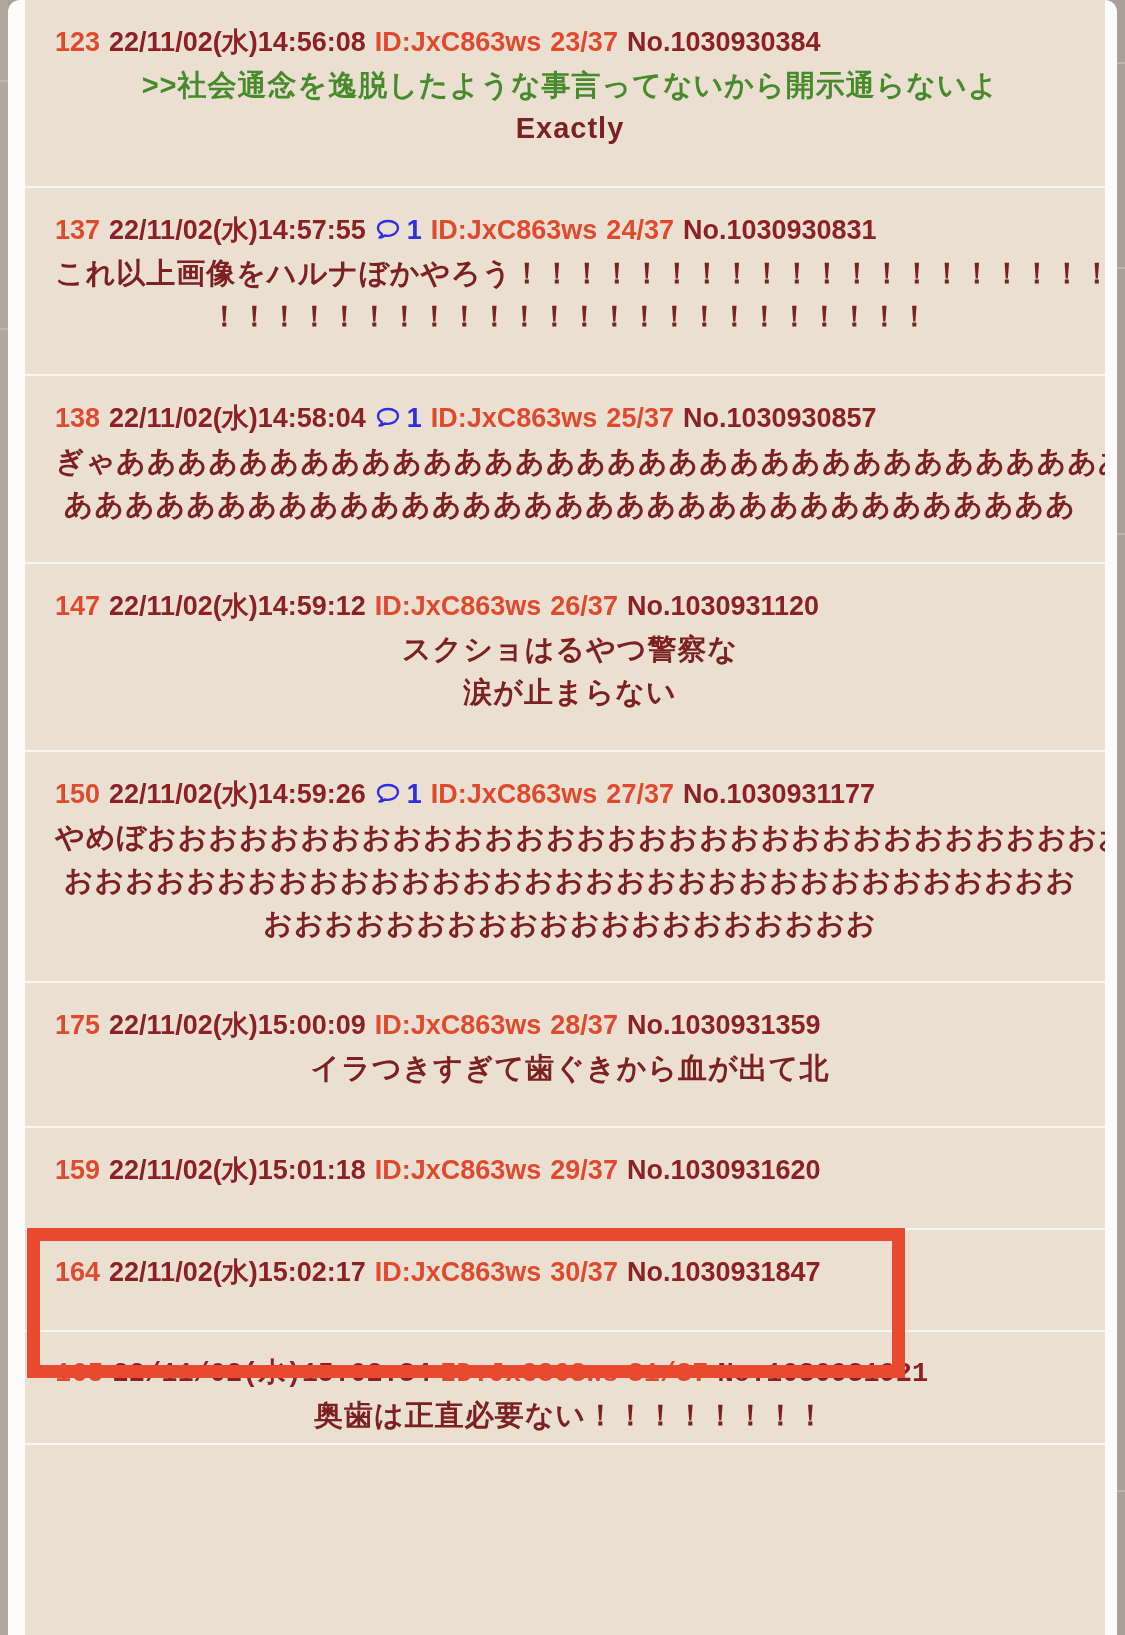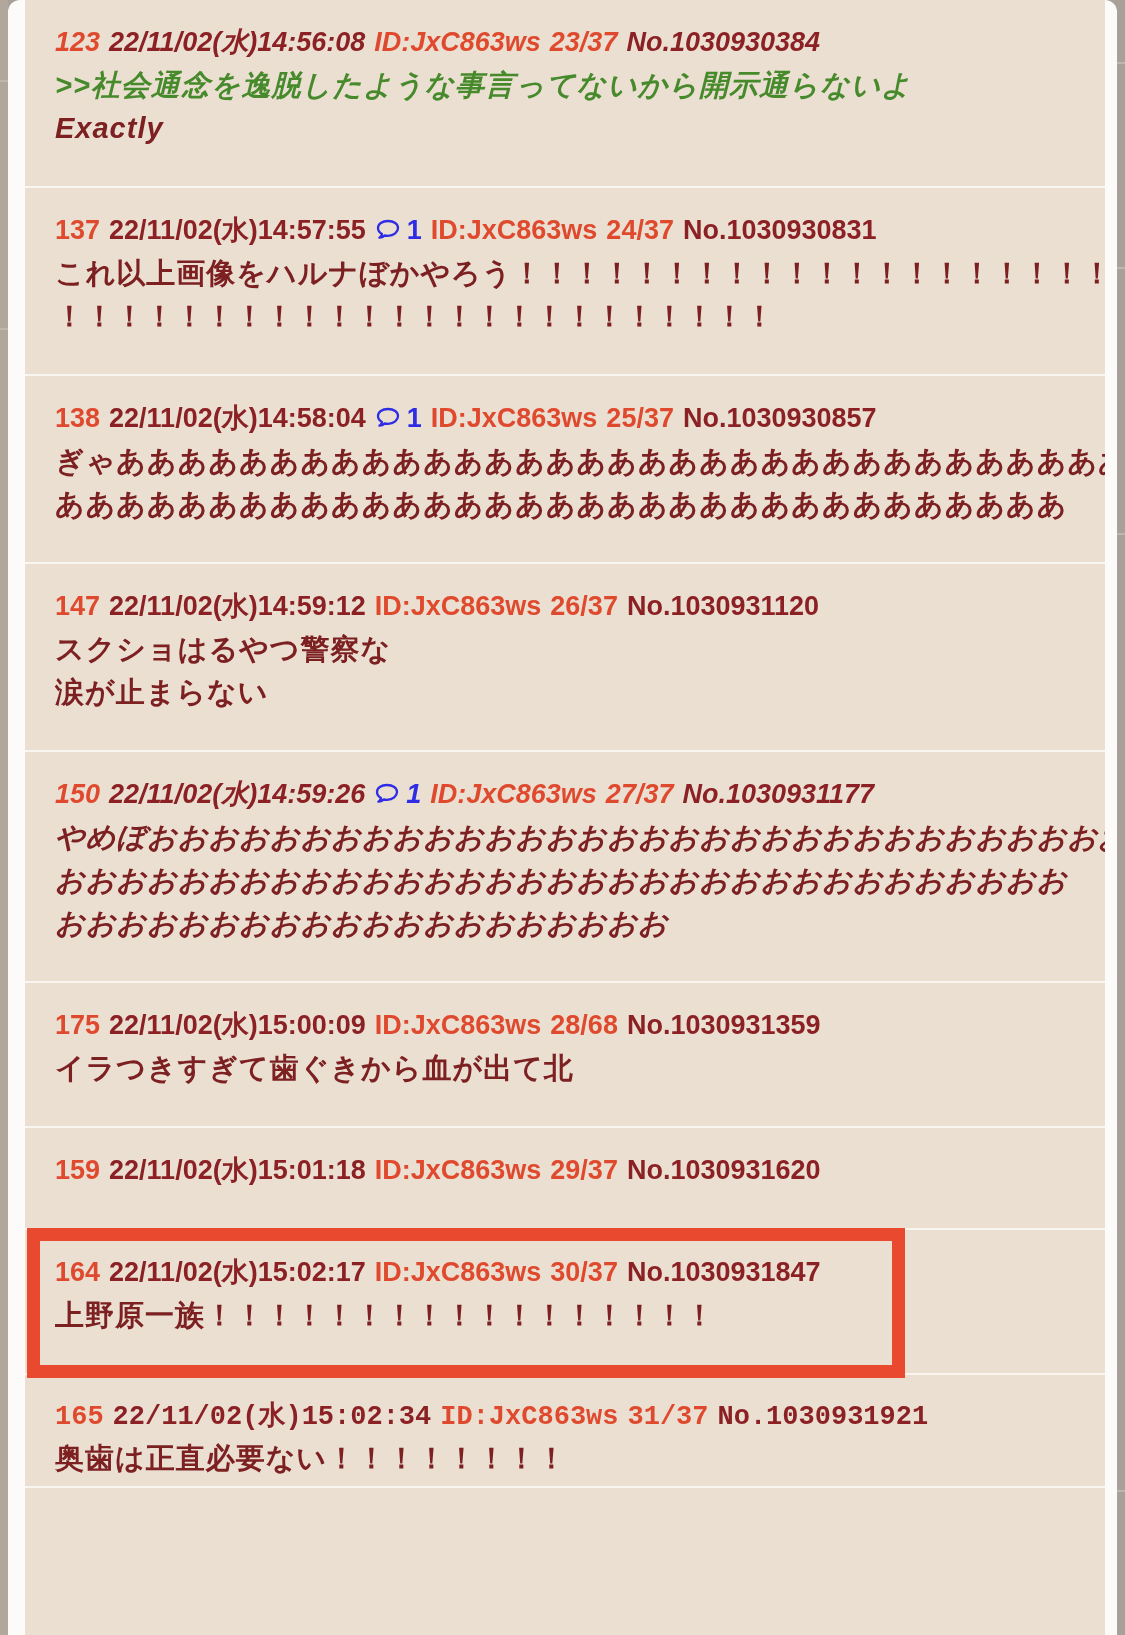--- a/index.html
+++ b/index.html
@@ -21,32 +21,32 @@
   
   .list{
     position:absolute;left:17px;right:12px;top:0;bottom:0;
     background:#ebdfd2;overflow:hidden;
   }
   .post{
     position:relative;
     padding:26px 20px 36px 30px;
     border-bottom:2px solid #f9f5f0;
   }
-  .post.p-123,.post.p-150{padding-bottom:36px;font-style:italic;}
+  .post.p-123,.post.p-150{padding-bottom:36px;}
   .post.p-165{padding-bottom:4px;font-family:Liberation Mono, monospace;}
   .post-header{
     display:flex;align-items:baseline;gap:9px;
     font-size:27px;font-weight:700;line-height:32px;margin-bottom:6px;
     white-space:nowrap;
   }
   .num,.pid,.prog{color:#df4a2e;}
   .date,.no{color:#8b2124;}
   .bubble-wrap{display:inline-flex;align-items:center;gap:6px;color:#2f2de4;align-self:center;}
   .bubble-wrap svg{display:block;}
-  .post-body{font-size:29px;font-weight:700;color:#7c2022;}
+  .post-body{font-size:29px;font-weight:700;color:#7c2022;text-align:center;}
   .line{line-height:43px;white-space:nowrap;letter-spacing:1px;}
   .line.green{color:#478a2c;}
   
   .frame{display:none;}
   .post.highlighted .frame{
     display:block;position:absolute;z-index:3;pointer-events:none;
     top:-2px;left:2px;width:878px;height:150px;
     border:13px solid #e8492f;box-sizing:border-box;
   }
 </style>
@@ -169,21 +169,21 @@
         </div>
   </article>
 
   <article class="post p-154">
 
     <header class="post-header">
       <span class="num">175</span>
       <span class="date">22/11/02(水)15:00:09</span>
 
       <span class="pid">ID:JxC863ws</span>
-      <span class="prog">28/68</span>
+      <span class="prog">28/37</span>
       <span class="no">No.1030931359</span>
     </header>
     <div class="post-body">
           <div class="line">イラつきすぎて歯ぐきから血が出て北</div>
         </div>
   </article>
 
   <article class="post p-159">
 
     <header class="post-header">
@@ -199,23 +199,20 @@
   <article class="post p-164 highlighted">
     <div class="frame"></div>
     <header class="post-header">
       <span class="num">164</span>
       <span class="date">22/11/02(水)15:02:17</span>
 
       <span class="pid">ID:JxC863ws</span>
       <span class="prog">30/37</span>
       <span class="no">No.1030931847</span>
     </header>
-    <div class="post-body">
-          <div class="line">上野原一族！！！！！！！！！！！！！！！！！</div>
-        </div>
   </article>
 
   <article class="post p-165">
 
     <header class="post-header">
       <span class="num">165</span>
       <span class="date">22/11/02(水)15:02:34</span>
 
       <span class="pid">ID:JxC863ws</span>
       <span class="prog">31/37</span>

